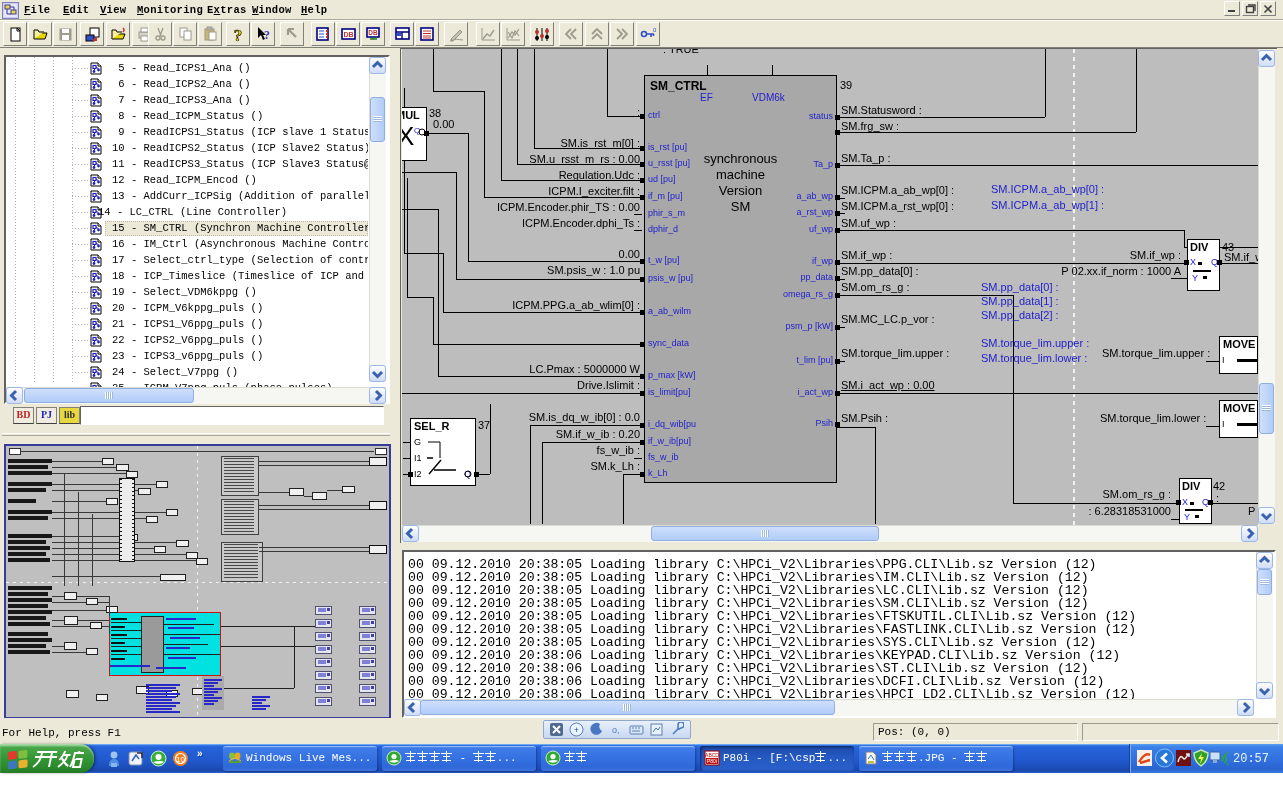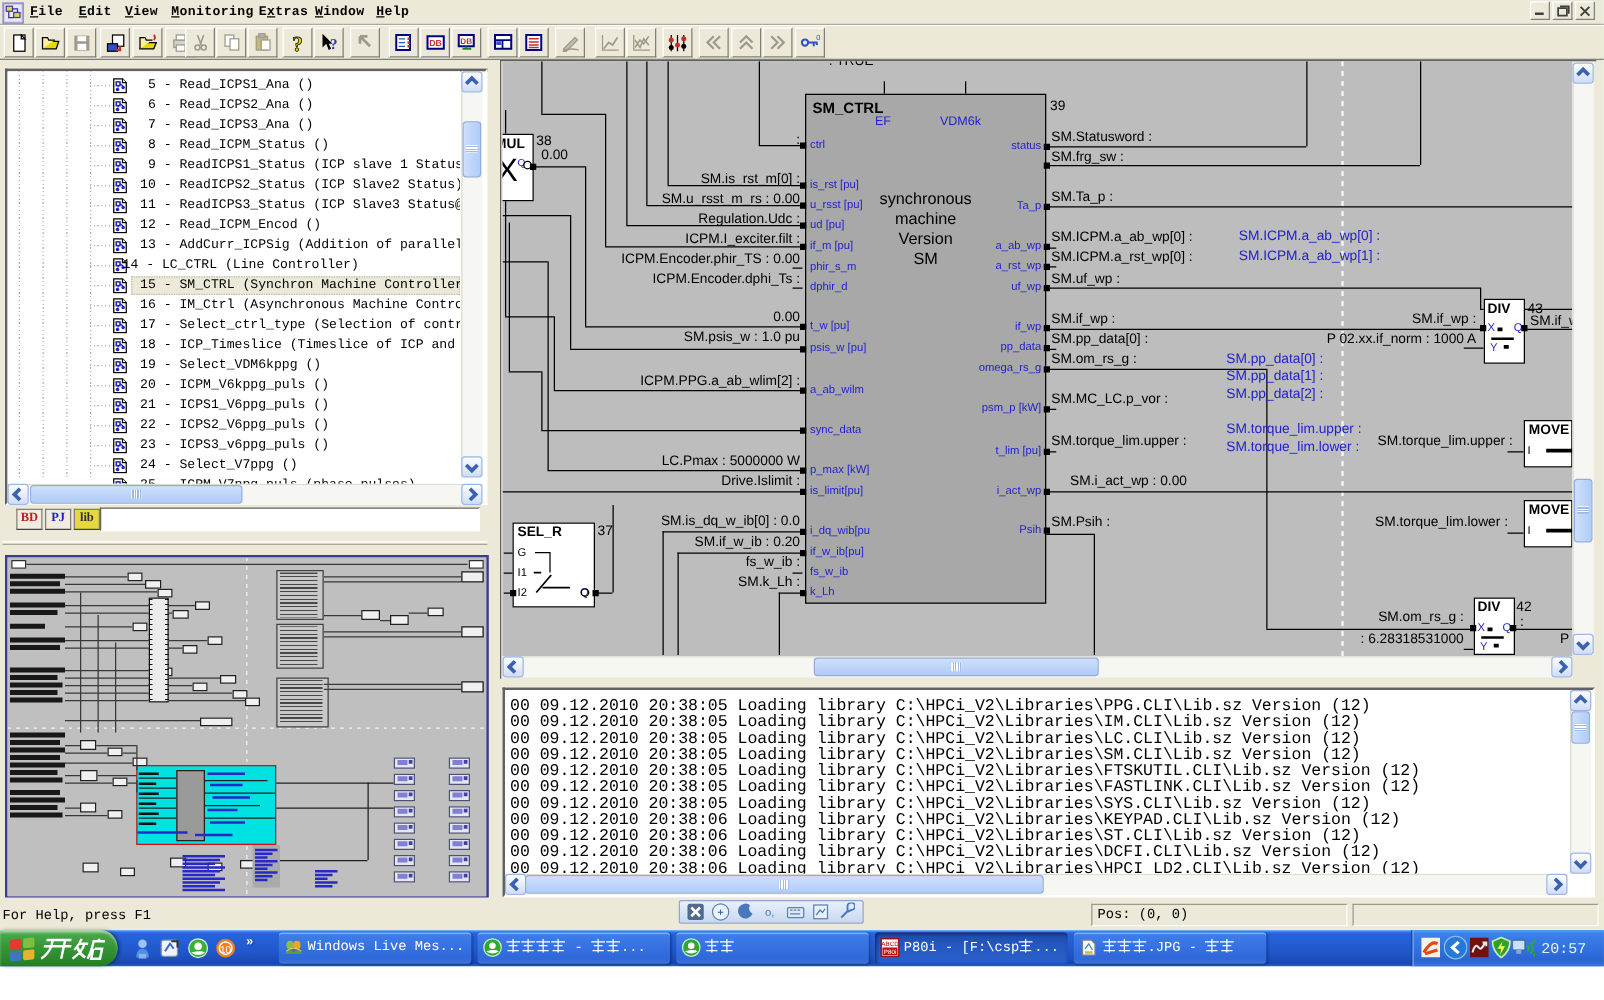--- a/index.html
+++ b/index.html
@@ -841,41 +841,41 @@
 <div style="left:433px;top:373px;width:5px;height:5px;background:#000;"></div>
 <div style="left:-182px;top:57px;width:420px;text-align:right;font:11px 'Liberation Sans', sans-serif;color:#000;white-space:pre;line-height:13px;">:</div>
 <div style="left:-182px;top:88px;width:420px;text-align:right;font:11px 'Liberation Sans', sans-serif;color:#000;white-space:pre;line-height:13px;">SM.is_rst_m[0] :</div>
 <div style="left:-182px;top:104px;width:420px;text-align:right;font:11px 'Liberation Sans', sans-serif;color:#000;white-space:pre;line-height:13px;">SM.u_rsst_m_rs : 0.00</div>
 <div style="left:-182px;top:120px;width:420px;text-align:right;font:11px 'Liberation Sans', sans-serif;color:#000;white-space:pre;line-height:13px;">Regulation.Udc :</div>
 <div style="left:-182px;top:136px;width:420px;text-align:right;font:11px 'Liberation Sans', sans-serif;color:#000;white-space:pre;line-height:13px;">ICPM.I_exciter.filt :</div>
 <div style="left:-182px;top:152px;width:420px;text-align:right;font:11px 'Liberation Sans', sans-serif;color:#000;white-space:pre;line-height:13px;">ICPM.Encoder.phir_TS : 0.00</div>
 <div style="left:-182px;top:168px;width:420px;text-align:right;font:11px 'Liberation Sans', sans-serif;color:#000;white-space:pre;line-height:13px;">ICPM.Encoder.dphi_Ts :</div>
 <div style="left:-182px;top:199px;width:420px;text-align:right;font:11px 'Liberation Sans', sans-serif;color:#000;white-space:pre;line-height:13px;">0.00</div>
 <div style="left:-182px;top:215px;width:420px;text-align:right;font:11px 'Liberation Sans', sans-serif;color:#000;white-space:pre;line-height:13px;">SM.psis_w : 1.0 pu</div>
-<div style="left:-182px;top:250px;width:420px;text-align:right;font:11px 'Liberation Sans', sans-serif;color:#000;white-space:pre;line-height:13px;">ICPM.PPG.a_ab_wlim[2] :</div>
+<div style="left:-182px;top:250px;width:420px;text-align:right;font:11px 'Liberation Sans', sans-serif;color:#000;white-space:pre;line-height:13px;">ICPM.PPG.a_ab_wlim[0] :</div>
 <div style="left:-182px;top:282px;width:420px;text-align:left;font:11px 'Liberation Sans', sans-serif;color:#000;white-space:pre;line-height:13px;">ICPM.PPG.synch_data0 :</div>
 <div style="left:-182px;top:314px;width:420px;text-align:right;font:11px 'Liberation Sans', sans-serif;color:#000;white-space:pre;line-height:13px;">LC.Pmax : 5000000 W</div>
 <div style="left:-182px;top:330px;width:420px;text-align:right;font:11px 'Liberation Sans', sans-serif;color:#000;white-space:pre;line-height:13px;">Drive.Islimit :</div>
 <div style="left:-182px;top:362px;width:420px;text-align:right;font:11px 'Liberation Sans', sans-serif;color:#000;white-space:pre;line-height:13px;">SM.is_dq_w_ib[0] : 0.0</div>
 <div style="left:-182px;top:379px;width:420px;text-align:right;font:11px 'Liberation Sans', sans-serif;color:#000;white-space:pre;line-height:13px;">SM.if_w_ib : 0.20</div>
 <div style="left:-182px;top:395px;width:420px;text-align:right;font:11px 'Liberation Sans', sans-serif;color:#000;white-space:pre;line-height:13px;">fs_w_ib :</div>
 <div style="left:-182px;top:411px;width:420px;text-align:right;font:11px 'Liberation Sans', sans-serif;color:#000;white-space:pre;line-height:13px;">SM.k_Lh :</div>
 <div style="left:261px;top:-6px;font:11px 'Liberation Sans', sans-serif;color:#000;white-space:pre;line-height:13px;">: TRUE</div>
 <div style="left:439px;top:55px;font:11px 'Liberation Sans', sans-serif;color:#000;white-space:pre;line-height:13px;">SM.Statusword :</div>
 <div style="left:439px;top:71px;font:11px 'Liberation Sans', sans-serif;color:#000;white-space:pre;line-height:13px;">SM.frg_sw :</div>
 <div style="left:439px;top:103px;font:11px 'Liberation Sans', sans-serif;color:#000;white-space:pre;line-height:13px;">SM.Ta_p :</div>
 <div style="left:439px;top:135px;font:11px 'Liberation Sans', sans-serif;color:#000;white-space:pre;line-height:13px;">SM.ICPM.a_ab_wp[0] :</div>
 <div style="left:439px;top:151px;font:11px 'Liberation Sans', sans-serif;color:#000;white-space:pre;line-height:13px;">SM.ICPM.a_rst_wp[0] :</div>
 <div style="left:439px;top:168px;font:11px 'Liberation Sans', sans-serif;color:#000;white-space:pre;line-height:13px;">SM.uf_wp :</div>
 <div style="left:439px;top:200px;font:11px 'Liberation Sans', sans-serif;color:#000;white-space:pre;line-height:13px;">SM.if_wp :</div>
 <div style="left:439px;top:216px;font:11px 'Liberation Sans', sans-serif;color:#000;white-space:pre;line-height:13px;">SM.pp_data[0] :</div>
 <div style="left:439px;top:232px;font:11px 'Liberation Sans', sans-serif;color:#000;white-space:pre;line-height:13px;">SM.om_rs_g :</div>
 <div style="left:439px;top:264px;font:11px 'Liberation Sans', sans-serif;color:#000;white-space:pre;line-height:13px;">SM.MC_LC.p_vor :</div>
 <div style="left:439px;top:298px;font:11px 'Liberation Sans', sans-serif;color:#000;white-space:pre;line-height:13px;">SM.torque_lim.upper :</div>
-<div style="left:454px;top:330px;font:11px 'Liberation Sans', sans-serif;color:#000;white-space:pre;line-height:13px;">SM.i_act_wp : 0.00</div>
+<div style="left:439px;top:330px;font:11px 'Liberation Sans', sans-serif;color:#000;white-space:pre;line-height:13px;text-decoration:underline;">SM.i_act_wp : 0.00</div>
 <div style="left:439px;top:363px;font:11px 'Liberation Sans', sans-serif;color:#000;white-space:pre;line-height:13px;">SM.Psih :</div>
 <div style="left:589px;top:134px;font:11px 'Liberation Sans', sans-serif;color:#2222cc;white-space:pre;line-height:13px;">SM.ICPM.a_ab_wp[0] :</div>
 <div style="left:589px;top:150px;font:11px 'Liberation Sans', sans-serif;color:#2222cc;white-space:pre;line-height:13px;">SM.ICPM.a_ab_wp[1] :</div>
 <div style="left:579px;top:232px;font:11px 'Liberation Sans', sans-serif;color:#2222cc;white-space:pre;line-height:13px;">SM.pp_data[0] :</div>
 <div style="left:579px;top:246px;font:11px 'Liberation Sans', sans-serif;color:#2222cc;white-space:pre;line-height:13px;">SM.pp_data[1] :</div>
 <div style="left:579px;top:260px;font:11px 'Liberation Sans', sans-serif;color:#2222cc;white-space:pre;line-height:13px;">SM.pp_data[2] :</div>
 <div style="left:579px;top:288px;font:11px 'Liberation Sans', sans-serif;color:#2222cc;white-space:pre;line-height:13px;">SM.torque_lim.upper :</div>
 <div style="left:579px;top:303px;font:11px 'Liberation Sans', sans-serif;color:#2222cc;white-space:pre;line-height:13px;">SM.torque_lim.lower :</div>
 <div style="left:-10px;top:58px;width:35px;height:54px;background:#fff;border:1px solid #000;"></div>
 <div style="left:-6px;top:60px;font:11px 'Liberation Sans', sans-serif;font-weight:bold;color:#000;white-space:pre;line-height:13px;">MUL</div>

